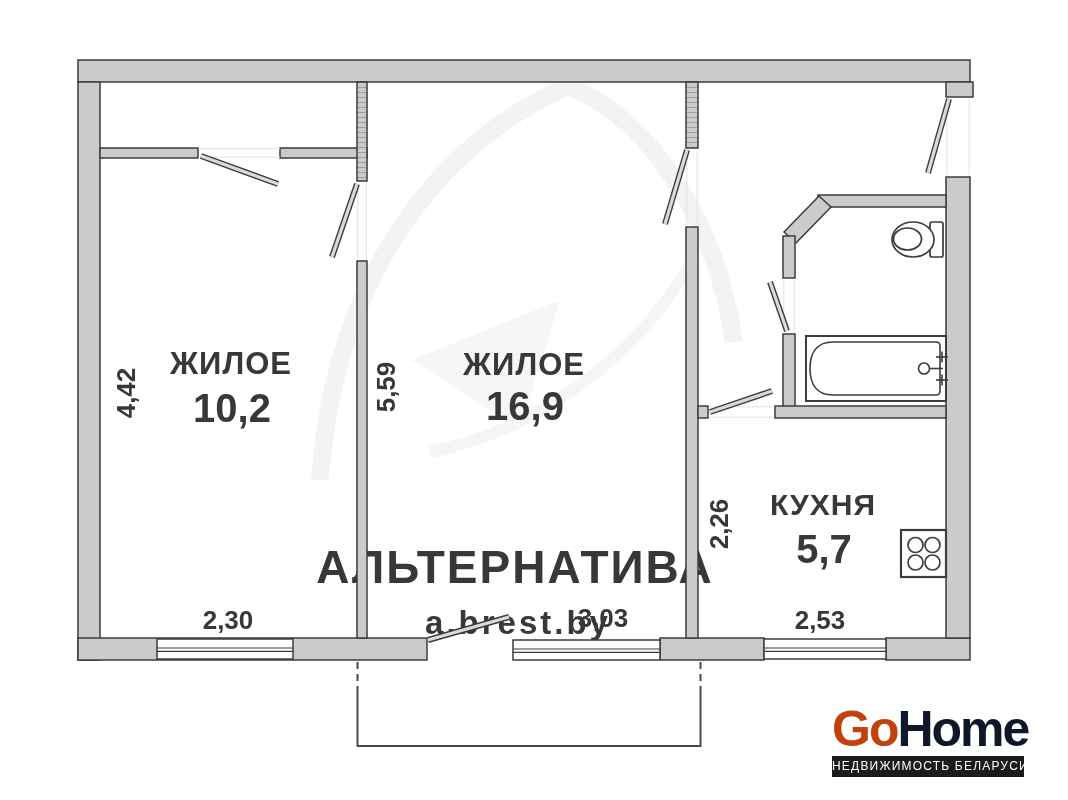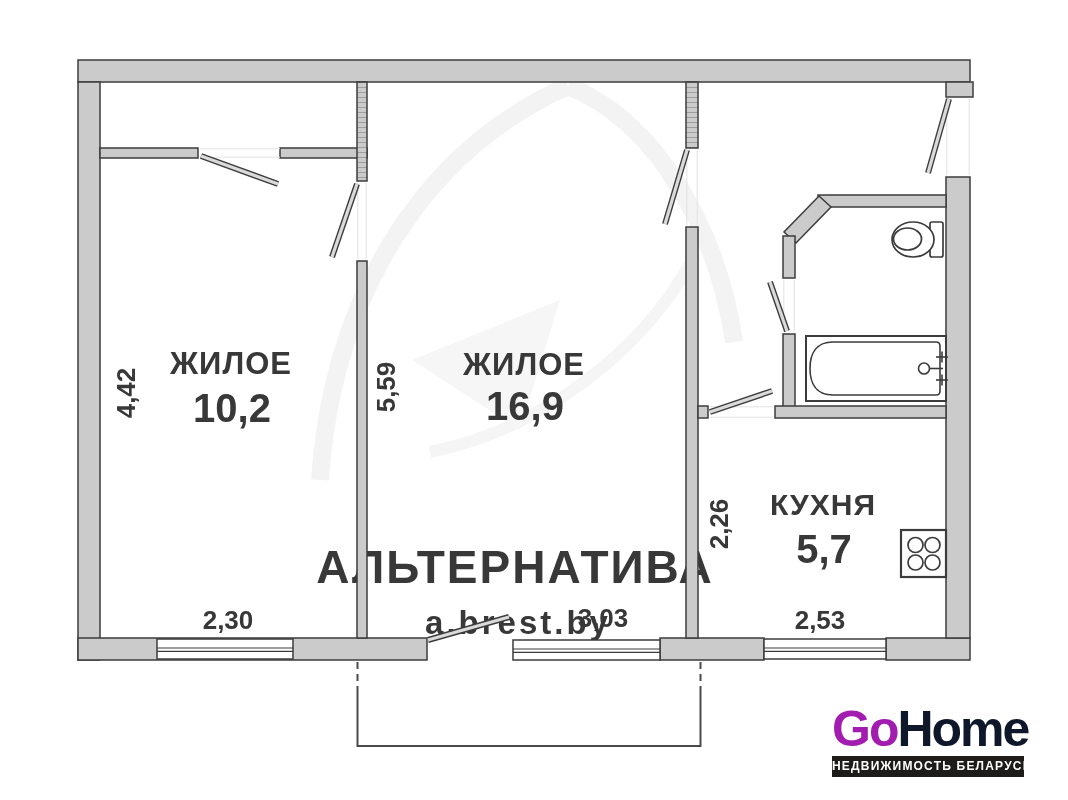--- a/index.html
+++ b/index.html
@@ -4,24 +4,24 @@
 <style>
   html,body{margin:0;padding:0;background:#ffffff;}
   .stage{
     position:relative;width:1068px;height:800px;background:#ffffff;
     font-family:"Liberation Sans",sans-serif;overflow:hidden;
   }
   .stage svg{position:absolute;left:0;top:0;}
   svg text{font-family:"Liberation Sans",sans-serif;font-weight:bold;fill:#383838;}
   .logo{position:absolute;left:832px;top:704px;width:192px;text-align:center;}
   .logo-text{font-size:50px;font-weight:bold;letter-spacing:-2px;line-height:1.0;white-space:nowrap;}
-  .logo-go{color:#a21caf;}
+  .logo-go{color:#c2410c;}
   .logo-home{color:#0f172a;}
   .logo-bar{
-    margin-top:2px;background:#1d1c1a;color:#ffffff;font-size:12px;font-weight:bold;
+    margin-top:2px;background:#1d1c1a;color:#ffffff;font-size:12px;font-weight:normal;
     letter-spacing:1.2px;padding:3px 0 4px;white-space:nowrap;
   }
 </style>
 </head>
 <body>
 
 <div class="stage">
 <svg width="1068" height="800" viewBox="0 0 1068 800">
   <defs>
     <pattern id="venthatch" width="6" height="5" patternUnits="userSpaceOnUse">

